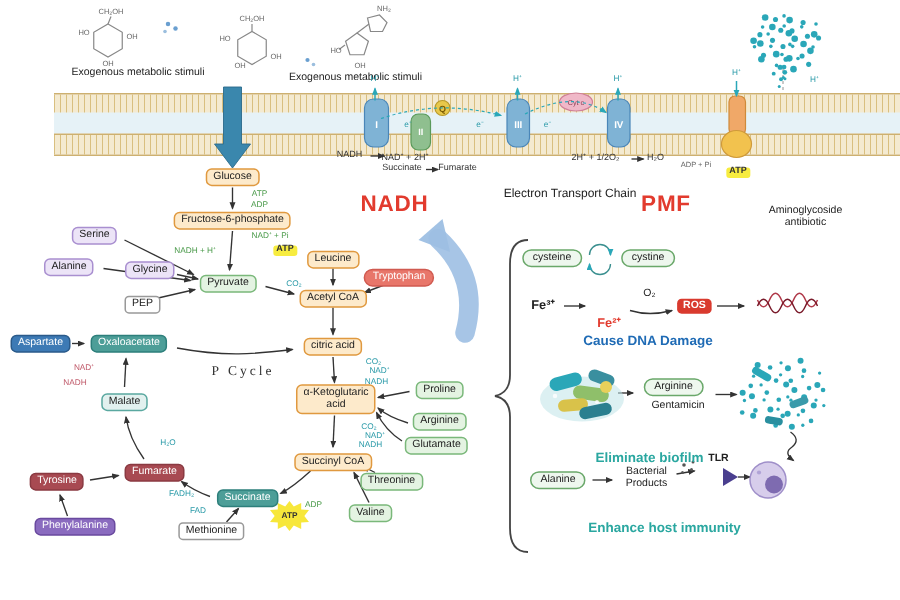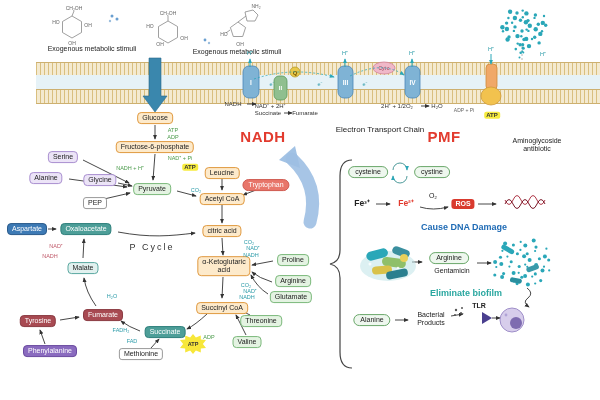--- a/index.html
+++ b/index.html
@@ -35,21 +35,21 @@
   .cofred{color:#c05a6a;font-size:5.5px;}
   .txt6{color:#333;font-size:6px;}
   .txt7{color:#222;font-size:7px;}
   .txt8{color:#222;font-size:8px;}
   .txt9{color:#333;font-size:9px;letter-spacing:2px;}
   .chem{color:#666;font-size:5px;}
   .atpchip{background:#f7ec3f;color:#333;font-size:6px;font-weight:bold;padding:0 2px;border-radius:2px;}
   .atpburst{background:#f7e73a;color:#333;font-size:5.5px;font-weight:bold;width:26px;height:20px;
     clip-path:polygon(50% 0%,61% 18%,80% 7%,80% 28%,100% 30%,88% 50%,100% 70%,80% 72%,80% 93%,61% 82%,50% 100%,39% 82%,20% 93%,20% 72%,0% 70%,12% 50%,0% 30%,20% 28%,20% 7%,39% 18%);}
   .boldblack{font-weight:bold;font-size:8.5px;color:#222;}
-  .boldred{font-weight:bold;font-size:8.5px;color:#e23b2e;}
+  .boldred{font-weight:bold;font-size:8.5px;color:#e23b2e;margin-top:12px;}
   .boldblack7{font-weight:bold;font-size:7px;color:#222;}
   
   g.arrows path{stroke:#333;stroke-width:.9;fill:none;marker-end:url(#ab);}
   g.tealarrows path{stroke:#3a8f8f;stroke-width:.9;fill:none;marker-end:url(#at);}
   g.earrows path{stroke:#2aa7b8;stroke-width:.8;stroke-dasharray:2 2;fill:none;marker-end:url(#at);}
   g.harrows path{stroke:#2aa7b8;stroke-width:1;fill:none;marker-end:url(#at);}
 </style>
 </head>
 <body>
 
@@ -349,21 +349,21 @@
       <div class="node lav" style="left: 100px; top: 180px;">Glycine</div>
       <div class="node greenbox" style="left: 152px; top: 189px;">Pyruvate</div>
       <div class="node orange" style="left: 222px; top: 173px;">Leucine</div>
       <div class="node salmon" style="left: 266px; top: 185px;">Tryptophan</div>
       <div class="node whitebox" style="left: 95px; top: 203px;">PEP</div>
       <div class="node orange" style="left: 222px; top: 199px;">Acetyl CoA</div>
       <div class="node cofteal" style="left: 196px; top: 190px;">CO₂</div>
       <div class="node bluefill" style="left: 27px; top: 229px;">Aspartate</div>
       <div class="node tealfill" style="left: 86px; top: 229px;">Oxaloacetate</div>
       <div class="node orange" style="left: 222px; top: 231px;">citric acid</div>
-      <div class="node txt9" style="left: 152px; top: 247px;">P  Cycle</div>
+      <div class="node txt9" style="left: 162px; top: 247px; font-family: Liberation Serif, serif;">P  Cycle</div>
       <div class="node cofred" style="left: 56px; top: 246px;">NAD⁺</div>
       <div class="node cofred" style="left: 50px; top: 256px;">NADH</div>
       <div class="node tealoutline" style="left: 83px; top: 268px;">Malate</div>
       <div class="node orange" style="left: 224px; top: 266px;">α-Ketoglutaric
 acid</div>
       <div class="node greenbox" style="left: 293px; top: 260px;">Proline</div>
       <div class="node greenbox" style="left: 293px; top: 281px;">Arginine</div>
       <div class="node greenbox" style="left: 291px; top: 297px;">Glutamate</div>
       <div class="node cofteal" style="left: 249px; top: 242px;">CO₂</div>
       <div class="node cofteal" style="left: 253px; top: 248px;">NAD⁺</div>
@@ -383,28 +383,29 @@
       <div class="node purplefill" style="left: 50px; top: 351px;">Phenylalanine</div>
       <div class="node whitebox" style="left: 141px; top: 354px;">Methionine</div>
       <div class="node atpburst" style="left: 193px; top: 344px;">ATP</div>
       <div class="node cofgreen" style="left: 209px; top: 337px;">ADP</div>
       <div class="node ovalgreen" style="left: 368px; top: 172px;">cysteine</div>
       <div class="node ovalgreen" style="left: 432px; top: 172px;">cystine</div>
       <div class="node boldblack" style="left: 362px; top: 204px;">Fe³⁺</div>
       <div class="node boldred" style="left: 406px; top: 204px;">Fe²⁺</div>
       <div class="node txt7" style="left: 433px; top: 196px;">O₂</div>
       <div class="node redbox" style="left: 463px; top: 204px;">ROS</div>
-      <div class="node blueheading" style="left: 432px; top: 227px; margin-left: 32px;">Cause DNA Damage</div>
+      <div class="node blueheading" style="left: 432px; top: 227px;">Cause DNA Damage</div>
       <div class="node ovalgreen" style="left: 449px; top: 258px;">Arginine</div>
       <div class="node txt7" style="left: 452px; top: 271px;">Gentamicin</div>
-      <div class="node tealheading" style="left: 433px; top: 293px; margin-left: 33px;">Eliminate biofilm</div>
+      <div class="node tealheading" style="left: 433px; top: 305px;">Eliminate biofilm</div>
       <div class="node ovalgreen" style="left: 372px; top: 320px;">Alanine</div>
       <div class="node txt7" style="left: 431px; top: 319px;">Bacterial
 Products</div>
       <div class="node boldblack7" style="left: 479px; top: 306px;">TLR</div>
+      <div class="node tealheading" style="left: 443px; top: 352px;">Enhance host immunity</div>
       <div class="node chem" style="left: 74px; top: 9px;">CH₂OH</div>
       <div class="node chem" style="left: 56px; top: 23px;">HO</div>
       <div class="node chem" style="left: 88px; top: 26px;">OH</div>
       <div class="node chem" style="left: 72px; top: 44px;">OH</div>
       <div class="node chem" style="left: 168px; top: 14px;">CH₂OH</div>
       <div class="node chem" style="left: 150px; top: 27px;">HO</div>
       <div class="node chem" style="left: 184px; top: 39px;">OH</div>
       <div class="node chem" style="left: 160px; top: 45px;">OH</div>
       <div class="node chem" style="left: 256px; top: 7px;">NH₂</div>
       <div class="node chem" style="left: 224px; top: 35px;">HO</div>

